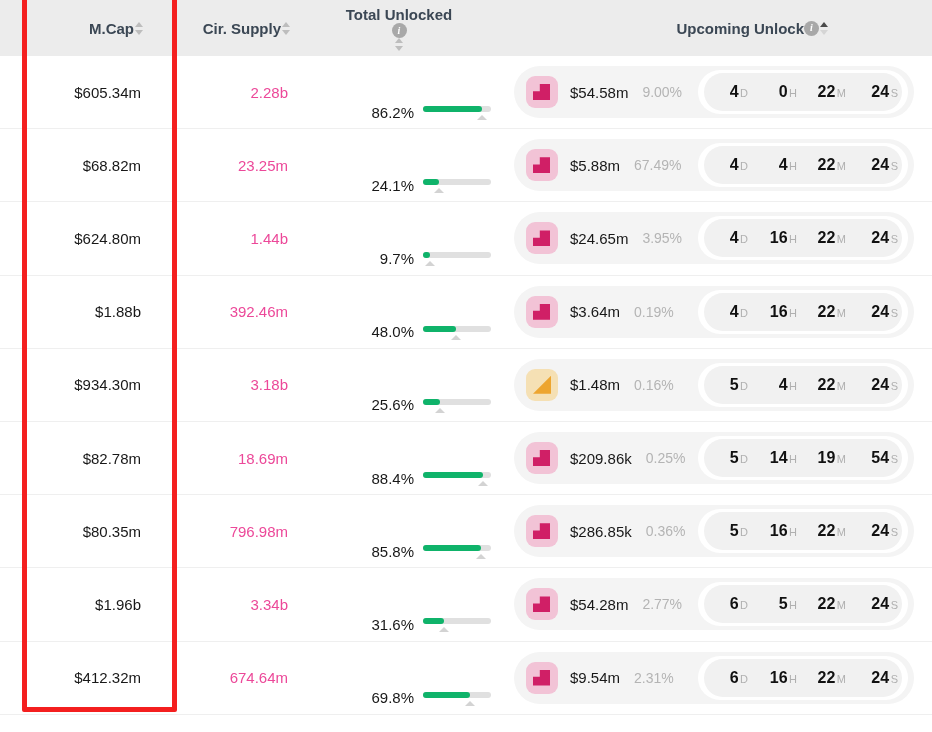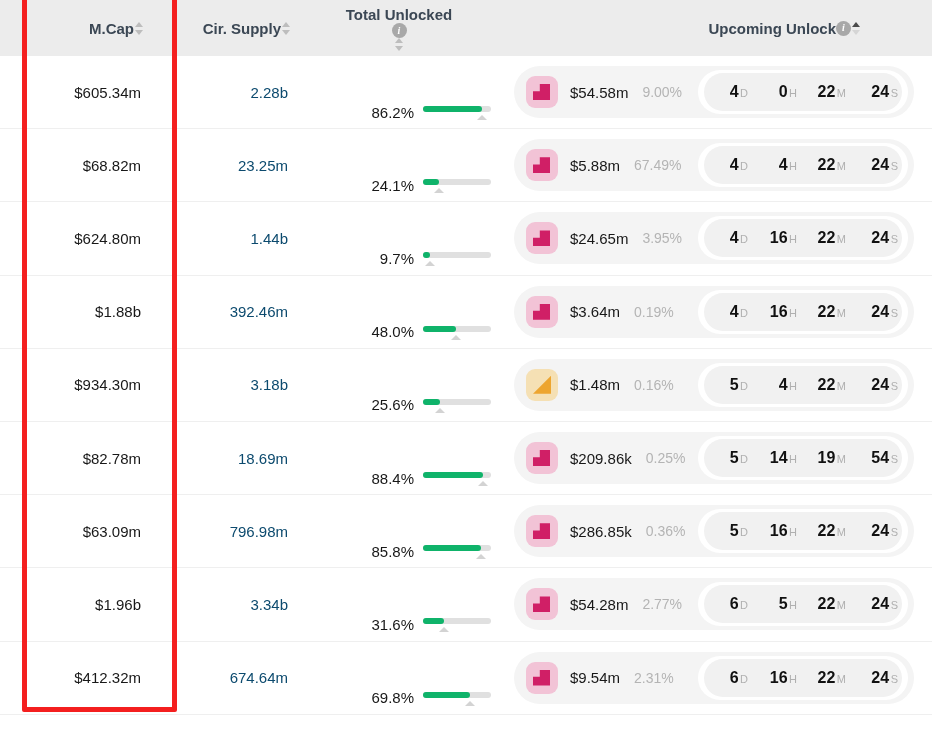--- a/index.html
+++ b/index.html
@@ -37,21 +37,21 @@
     justify-content: flex-end;
     font-size: 15px;
     font-weight: bold;
     color: #3b4754;
     box-sizing: border-box;
     height: 46px;
   }
   .th-mcap     { width: 177px; padding-right: 34px; }
   .th-supply   { width: 133px; padding-right: 20px; }
   .th-unlocked { width: 196px; padding-right: 18px; flex-direction: column; }
-  .th-upcoming { width: 426px; padding-right: 72px; }
+  .th-upcoming { width: 426px; padding-right: 104px; }
 
   .th-label { white-space: nowrap; }
 
   
   .info-icon {
     width: 15px; height: 15px;
     border-radius: 50%;
     background: #a8a8a8;
     color: #ffffff;
     font-size: 10px;
@@ -107,21 +107,21 @@
     padding-right: 36px;
     justify-content: flex-end;
     font-size: 15px;
     color: #181818;
   }
   .cell-supply {
     width: 133px;
     padding-right: 22px;
     justify-content: flex-end;
     font-size: 15px;
-    color: #0c4a6e;
+    color: #ec4899;
   }
   .cell-unlocked {
     width: 196px;
     padding-right: 15px;
     justify-content: flex-end;
     gap: 9px;
     font-size: 15px;
     color: #181818;
     margin-top: 40px;
   }
@@ -595,21 +595,21 @@
                 <span class="num">54</span>
                   <span class="unit">S</span>
               </span>
             </span>
           </span>
         </div>
       </div>
     </div>
       <div class="row">
       <div class="cell cell-mcap">
-        <span>$63.09m</span>
+        <span>$80.35m</span>
       </div>
 
       <div class="cell cell-supply">
         <span>796.98m</span>
       </div>
 
       <div class="cell cell-unlocked">
         <span>85.8%</span>
         <span class="bar-holder">
           <span class="bar-track"></span>

